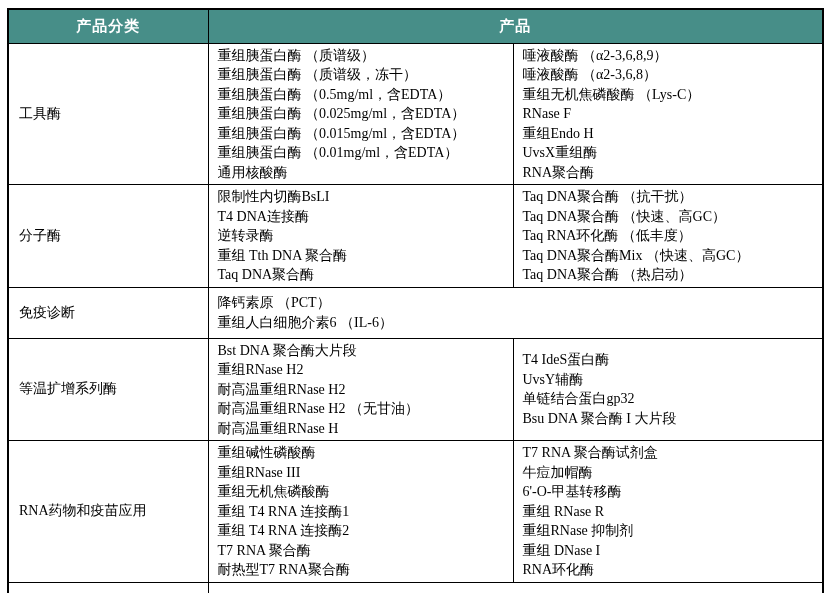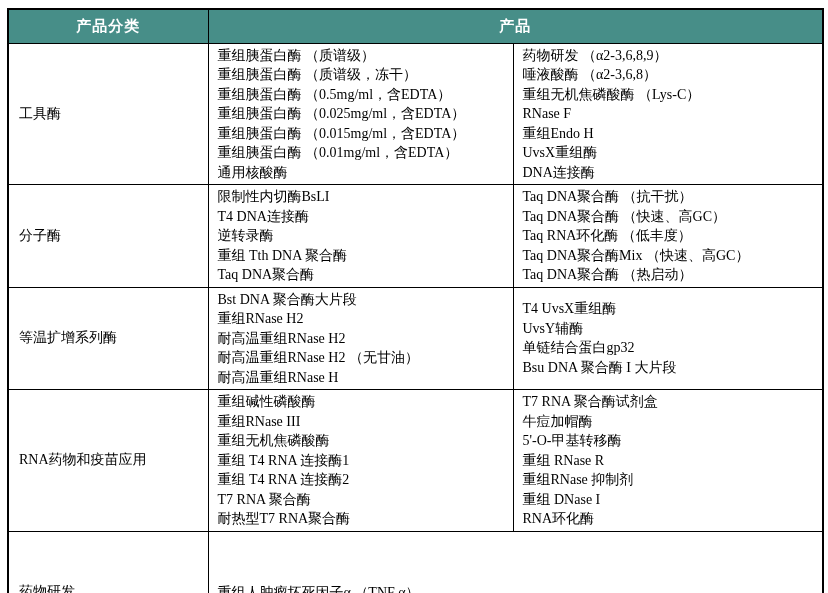--- a/index.html
+++ b/index.html
@@ -87,77 +87,84 @@
           <td class="prod-cell">
             <div class="prod-line">重组胰蛋白酶 （质谱级）</div>
             <div class="prod-line">重组胰蛋白酶 （质谱级，冻干）</div>
             <div class="prod-line">重组胰蛋白酶 （0.5mg/ml，含EDTA）</div>
             <div class="prod-line">重组胰蛋白酶 （0.025mg/ml，含EDTA）</div>
             <div class="prod-line">重组胰蛋白酶 （0.015mg/ml，含EDTA）</div>
             <div class="prod-line">重组胰蛋白酶 （0.01mg/ml，含EDTA）</div>
             <div class="prod-line">通用核酸酶</div>
           </td>
           <td class="prod-cell">
-            <div class="prod-line">药物研发 （α2-3,6,8,9）</div>
+            <div class="prod-line">唾液酸酶 （α2-3,6,8,9）</div>
             <div class="prod-line">唾液酸酶 （α2-3,6,8）</div>
             <div class="prod-line">重组无机焦磷酸酶 （Lys-C）</div>
             <div class="prod-line">RNase F</div>
             <div class="prod-line">重组Endo H</div>
             <div class="prod-line">UvsX重组酶</div>
-            <div class="prod-line">DNA连接酶</div>
+            <div class="prod-line">RNA聚合酶</div>
           </td>
         </tr>
         <tr>
           <td class="cat-cell">分子酶</td>
           <td class="prod-cell">
             <div class="prod-line">限制性内切酶BsLI</div>
             <div class="prod-line">T4 DNA连接酶</div>
             <div class="prod-line">逆转录酶</div>
             <div class="prod-line">重组 Tth DNA 聚合酶</div>
             <div class="prod-line">Taq DNA聚合酶</div>
           </td>
           <td class="prod-cell">
             <div class="prod-line">Taq DNA聚合酶 （抗干扰）</div>
             <div class="prod-line">Taq DNA聚合酶 （快速、高GC）</div>
             <div class="prod-line">Taq RNA环化酶 （低丰度）</div>
             <div class="prod-line">Taq DNA聚合酶Mix （快速、高GC）</div>
             <div class="prod-line">Taq DNA聚合酶 （热启动）</div>
           </td>
         </tr>
         <tr>
+          <td class="cat-cell">免疫诊断</td>
+          <td class="prod-cell" colspan="2">
+            <div class="prod-line">降钙素原 （PCT）</div>
+            <div class="prod-line">重组人白细胞介素6 （IL-6）</div>
+          </td>
+        </tr>
+        <tr>
           <td class="cat-cell">等温扩增系列酶</td>
           <td class="prod-cell">
             <div class="prod-line">Bst DNA 聚合酶大片段</div>
             <div class="prod-line">重组RNase H2</div>
             <div class="prod-line">耐高温重组RNase H2</div>
             <div class="prod-line">耐高温重组RNase H2 （无甘油）</div>
             <div class="prod-line">耐高温重组RNase H</div>
           </td>
           <td class="prod-cell">
-            <div class="prod-line">T4 UvsX重组酶</div>
+            <div class="prod-line">T4 IdeS蛋白酶</div>
             <div class="prod-line">UvsY辅酶</div>
             <div class="prod-line">单链结合蛋白gp32</div>
             <div class="prod-line">Bsu DNA 聚合酶 I 大片段</div>
           </td>
         </tr>
         <tr>
           <td class="cat-cell">RNA药物和疫苗应用</td>
           <td class="prod-cell">
             <div class="prod-line">重组碱性磷酸酶</div>
             <div class="prod-line">重组RNase III</div>
             <div class="prod-line">重组无机焦磷酸酶</div>
             <div class="prod-line">重组 T4 RNA 连接酶1</div>
             <div class="prod-line">重组 T4 RNA 连接酶2</div>
             <div class="prod-line">T7 RNA 聚合酶</div>
             <div class="prod-line">耐热型T7 RNA聚合酶</div>
           </td>
           <td class="prod-cell">
             <div class="prod-line">T7 RNA 聚合酶试剂盒</div>
             <div class="prod-line">牛痘加帽酶</div>
-            <div class="prod-line">5'-O-甲基转移酶</div>
+            <div class="prod-line">6'-O-甲基转移酶</div>
             <div class="prod-line">重组 RNase R</div>
             <div class="prod-line">重组RNase 抑制剂</div>
             <div class="prod-line">重组 DNase I</div>
             <div class="prod-line">RNA环化酶</div>
           </td>
         </tr>
         <tr>
           <td class="cat-cell">药物研发</td>
           <td class="prod-cell" colspan="2">
             <div class="prod-line">重组人肿瘤坏死因子α （TNF α）</div>

